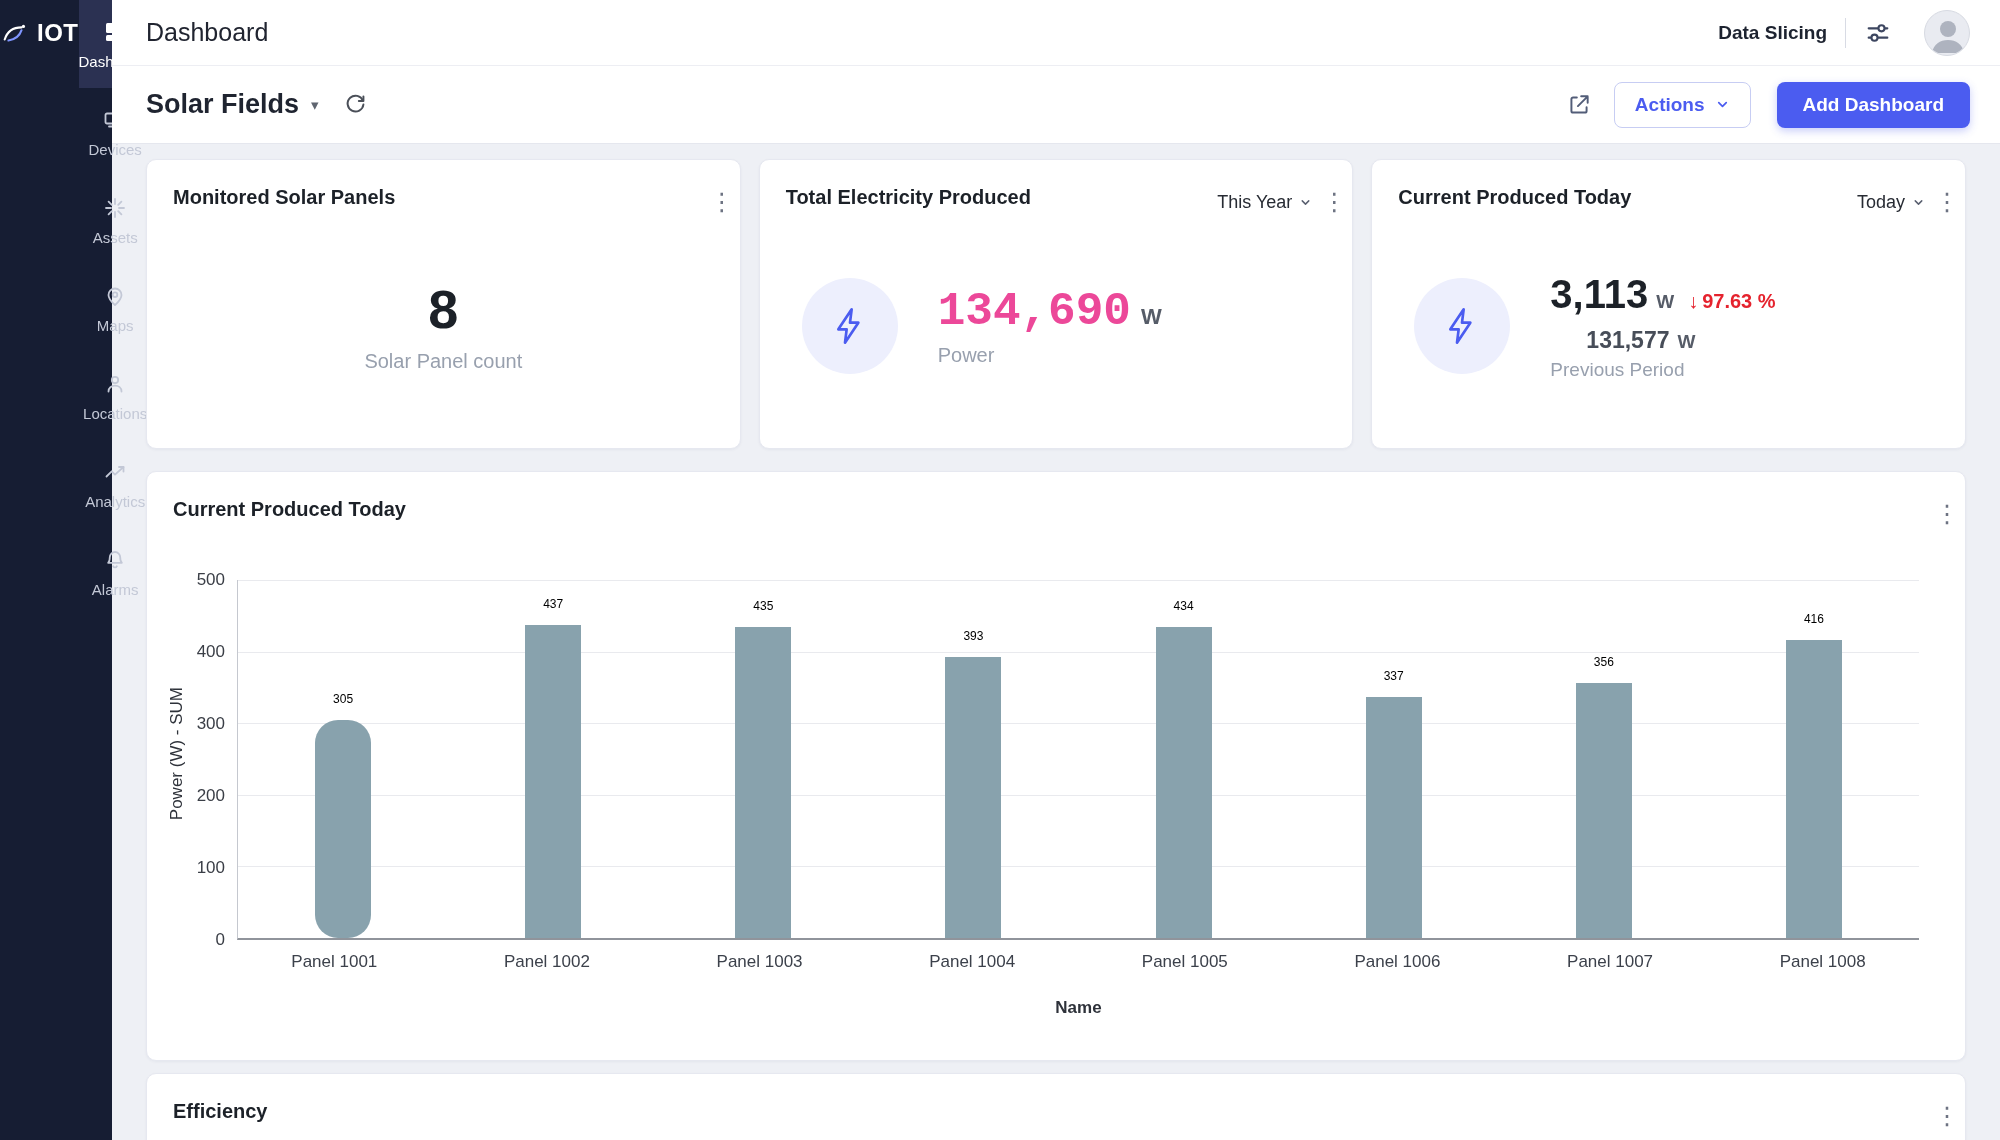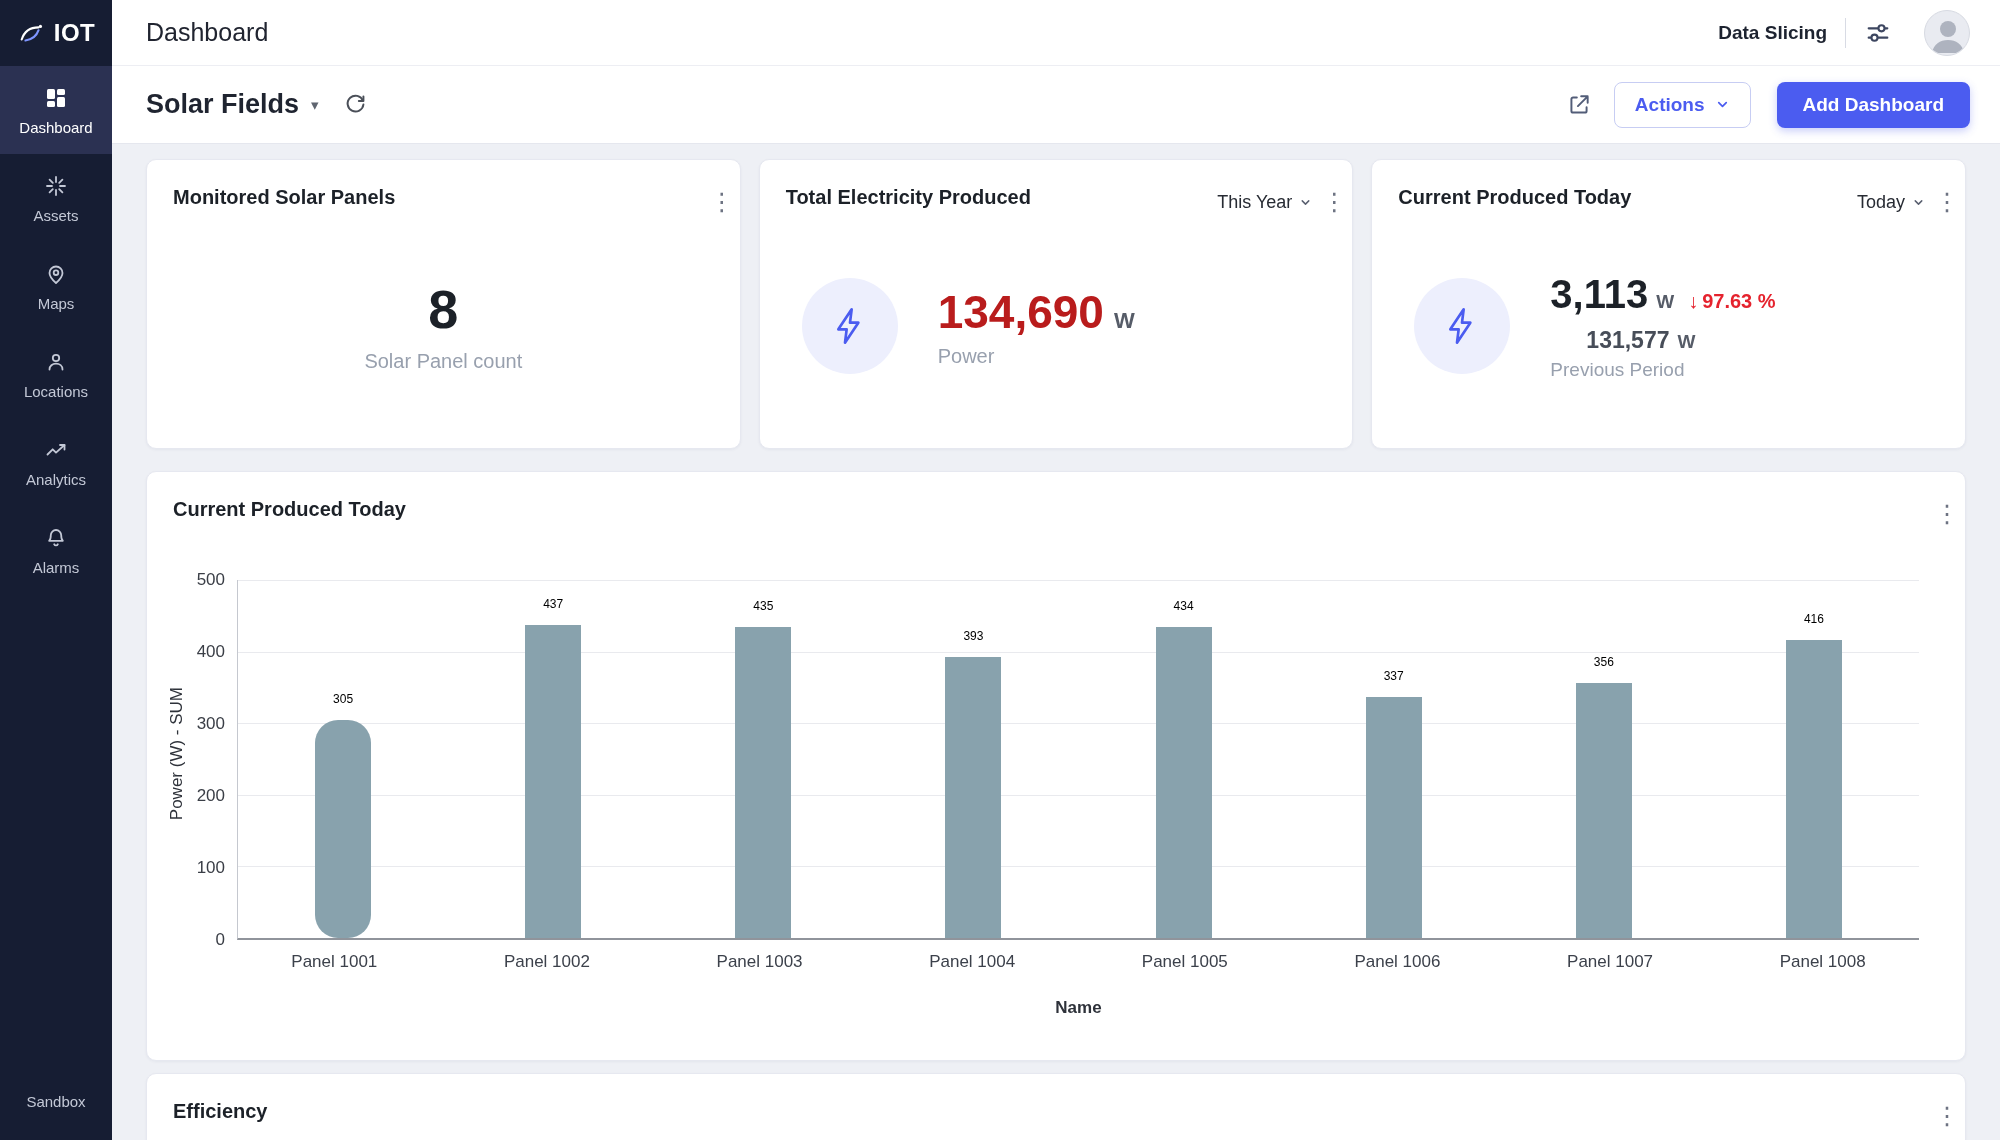--- a/index.html
+++ b/index.html
@@ -4,21 +4,21 @@
 <title>Dashboard</title>
 <style>
   * { margin:0; padding:0; box-sizing:border-box; }
   html,body { width:2000px; height:1140px; overflow:hidden; }
   body { font-family:"Liberation Sans", sans-serif; background:#eef0f5; color:#1c2128; }
   button { font-family:inherit; border:none; background:none; padding:0; cursor:pointer; }
 
   .app { display:flex; width:2000px; height:1140px; }
 
   
-  .sidebar { width:112px; height:100%; background:#161d33; display:flex; flex-direction:column; flex:none; }
+  .sidebar { width:112px; height:100%; background:#161d33; display:flex; flex-direction:row; flex:none; }
   .logo { height:66px; display:flex; align-items:center; justify-content:center; gap:7px; cursor:pointer; flex:none; }
   .logo-text { color:#fff; font-size:24px; font-weight:600; letter-spacing:.5px; }
   .nav-item { height:88px; display:flex; flex-direction:column; align-items:center; justify-content:center; gap:8px; cursor:pointer; }
   .nav-item.active { background:#2b3152; }
   .nav-icon { color:#c3c8d6; height:26px; display:flex; align-items:center; }
   .nav-item.active .nav-icon { color:#ffffff; }
   .nav-label { font-size:15px; color:#c3c8d6; }
   .nav-item.active .nav-label { color:#ffffff; }
   .sidebar-spacer { flex:1; }
   .sidebar-footer { text-align:center; font-size:15px; color:#c3c8d6; margin-bottom:30px; }
@@ -56,21 +56,21 @@
   .kebab span { font-size:24px; color:#6d7382; line-height:1; }
 
   .center-body { flex:1; display:flex; flex-direction:column; align-items:center; justify-content:center; padding-bottom:16px; }
   .big-value { font-size:54px; font-weight:600; color:#1c2128; }
   .caption { font-size:20px; color:#98a0ae; margin-top:10px; }
 
   .icon-body { flex:1; display:flex; align-items:center; padding:0 20px 14px 42px; }
   .icon-circle { width:96px; height:96px; border-radius:50%; background:#edeffd; display:flex; align-items:center; justify-content:center; flex:none; }
   .stat-text { margin-left:40px; min-width:0; }
   .value-row { display:flex; align-items:baseline; }
-  .value-lg { font-size:46px; font-weight:700; color:#b91c1c; }
+  .value-lg { font-size:46px; font-weight:700; color:#ec4899;font-family:Liberation Mono, monospace; }
   .value-md { font-size:40px; font-weight:700; color:#1c2128; }
   .unit { font-size:22px; font-weight:600; color:#565c68; margin-left:10px; }
   .unit-sm { font-size:19px; font-weight:600; color:#565c68; margin-left:8px; }
   .delta { color:#e5232e; font-weight:700; font-size:20px; margin-left:14px; display:flex; align-items:baseline; gap:4px; }
   .prev-row { display:flex; align-items:baseline; margin-top:10px;margin-left:36px; }
   .prev-value { font-size:23px; font-weight:700; color:#474d58; }
   .prev-caption { font-size:19px; color:#98a0ae; margin-top:5px; }
 
   
   .chart-card { height:590px; margin-bottom:12px; }
@@ -115,20 +115,30 @@
       <div class="nav-item active">
         <span class="nav-icon">
           <svg width="24" height="24" viewBox="0 0 24 24" fill="currentColor">
             <rect x="3" y="3" width="8" height="10" rx="1.5"></rect>
               <rect x="13" y="3" width="8" height="6" rx="1.5"></rect>
             <rect x="13" y="11" width="8" height="10" rx="1.5"></rect>
               <rect x="3" y="15" width="8" height="6" rx="1.5"></rect>
           </svg>
         </span>
         <span class="nav-label">Dashboard</span>
+      </div>
+      <div class="nav-item">
+        <span class="nav-icon">
+          <svg width="24" height="24" viewBox="0 0 24 24" fill="none" stroke="currentColor" stroke-width="1.8" stroke-linecap="round" stroke-linejoin="round">
+            <rect x="2.5" y="5.5" width="14" height="10" rx="1.5"></rect>
+              <path d="M6 18.5h6"></path>
+              <rect x="15.5" y="9.5" width="6" height="9" rx="1.2"></rect>
+          </svg>
+        </span>
+        <span class="nav-label">Devices</span>
       </div>
       <div class="nav-item">
         <span class="nav-icon">
           <svg width="24" height="24" viewBox="0 0 24 24" fill="none" stroke="currentColor" stroke-width="1.8" stroke-linecap="round">
             <path d="M12 3v5M12 16v5M3 12h5M16 12h5M5.6 5.6l3.2 3.2M15.2 15.2l3.2 3.2M18.4 5.6l-3.2 3.2M8.8 15.2l-3.2 3.2"></path>
           </svg>
         </span>
         <span class="nav-label">Assets</span>
       </div>
       <div class="nav-item">

